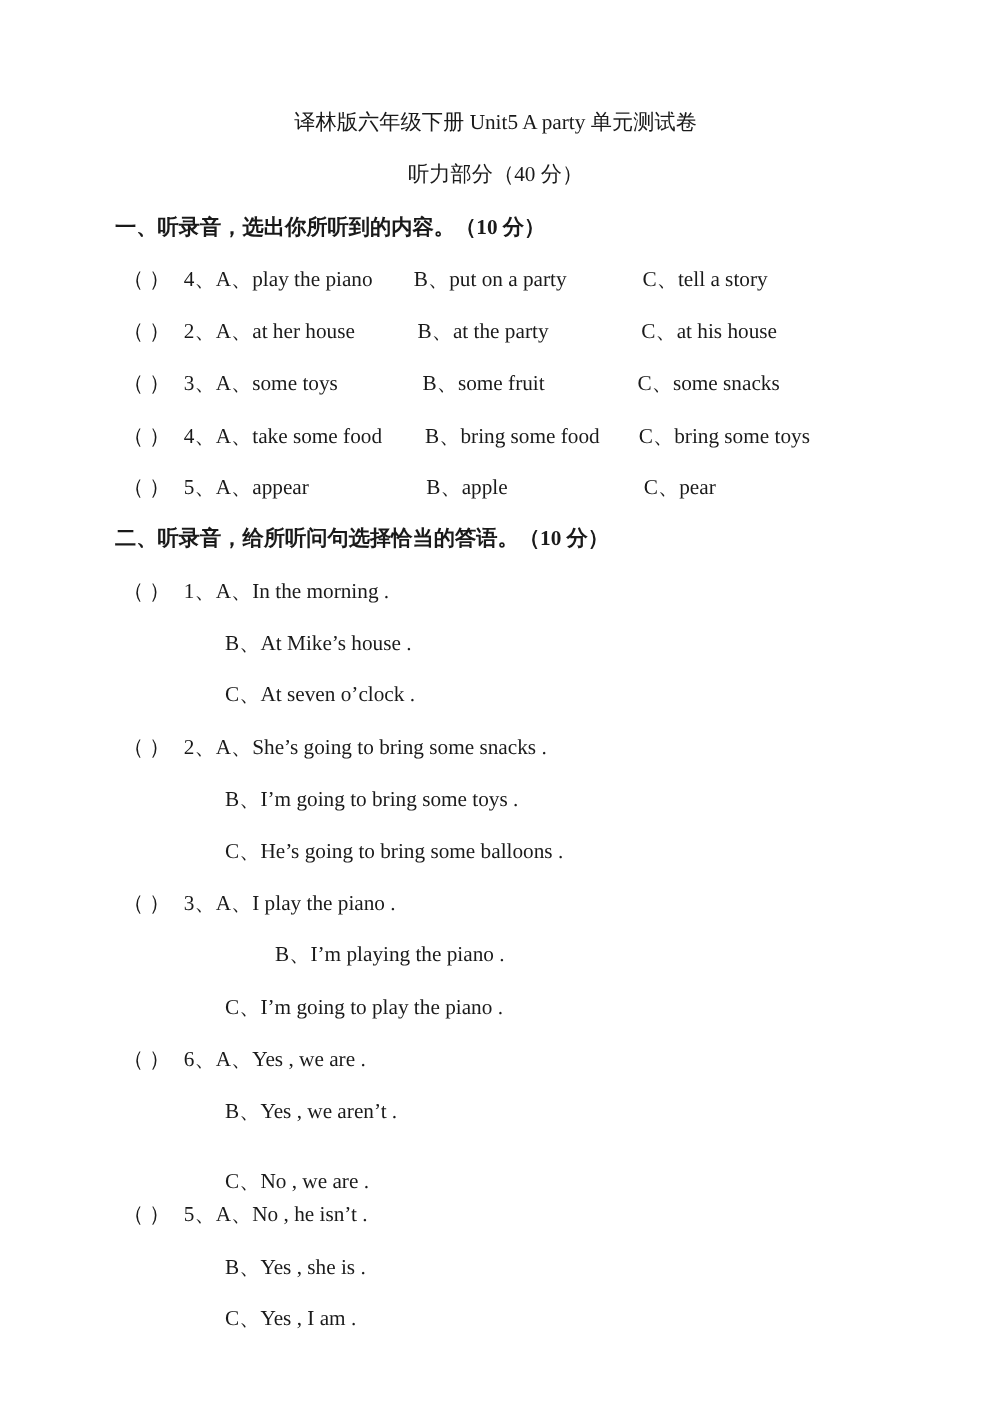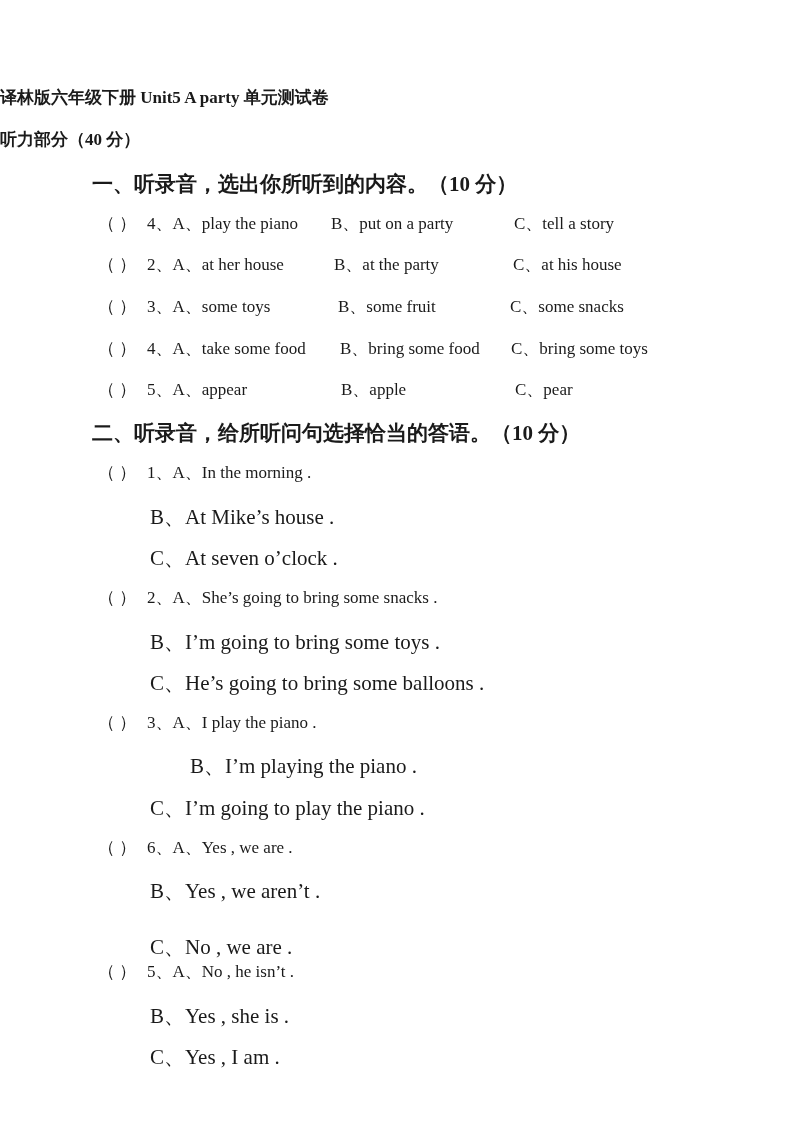--- a/index.html
+++ b/index.html
@@ -1,24 +1,24 @@
 <!DOCTYPE html>
 <html><head>
 <meta charset="utf-8">
 <style>
   html, body { margin: 0; padding: 0; background: #ffffff; }
   body { width: 793px; height: 1122px; position: relative; overflow: hidden;
          font-family: "Liberation Serif", "DejaVu Serif", serif; color: #1a1a1a; }
-  .title { position: absolute; left: 0; width: 793px; text-align: left;
-           font-weight: bold; font-size: 17px; }
-  .section { position: absolute; left: 92px; font-weight: bold; font-size: 21px; }
+  .title { position: absolute; left: 0; width: 793px; text-align: center;
+           font-weight: normal; font-size: 17px; }
+  .section { position: absolute; left: 92px; font-weight: bold; font-size: 17px; }
   .line { position: absolute; font-size: 17px; white-space: nowrap; }
   .paren { position: absolute; left: 101px; }
   .opt { position: absolute; }
-  .sub { position: absolute; left: 150px; font-size: 21px; white-space: nowrap; }
+  .sub { position: absolute; left: 180px; font-size: 17px; white-space: nowrap; }
 </style>
 </head>
 <body>
 
 <div>
 
   <div class="title" style="top:86px;">译林版六年级下册  Unit5 A party  单元测试卷</div>
   <div class="title" style="top:128px;">听力部分（40 分）</div>
 
   <div class="section" style="top:170px;">一、听录音，选出你所听到的内容。（10 分）</div>

